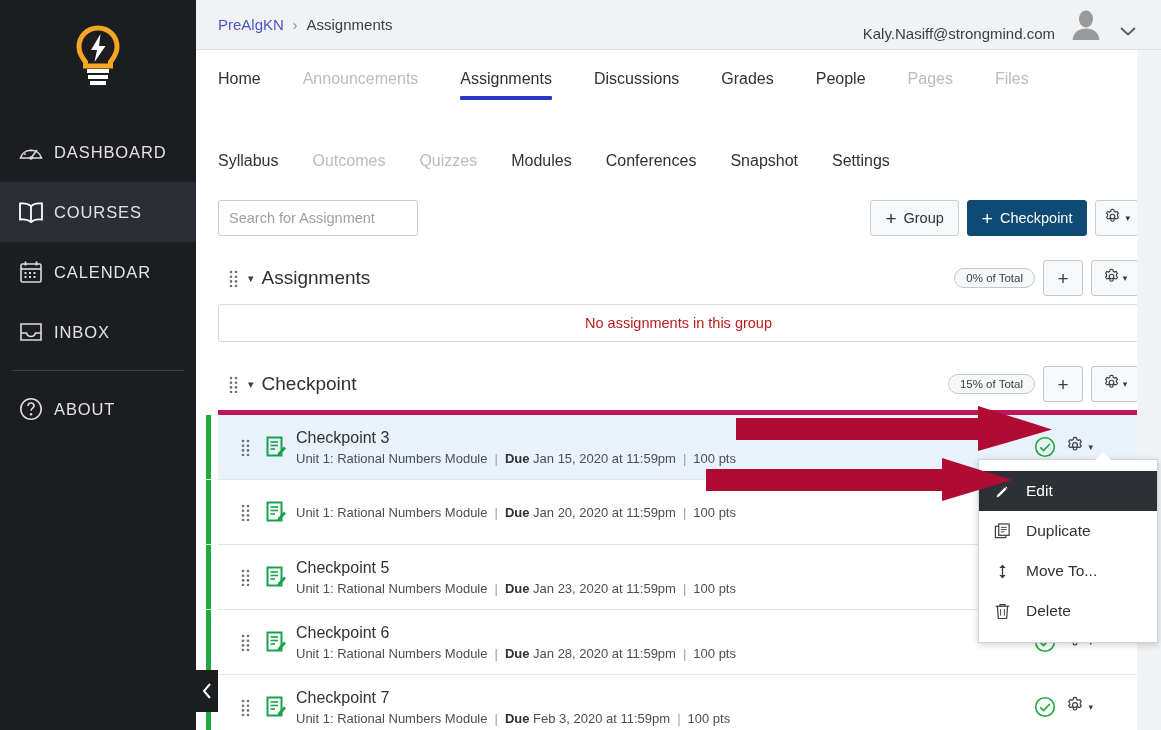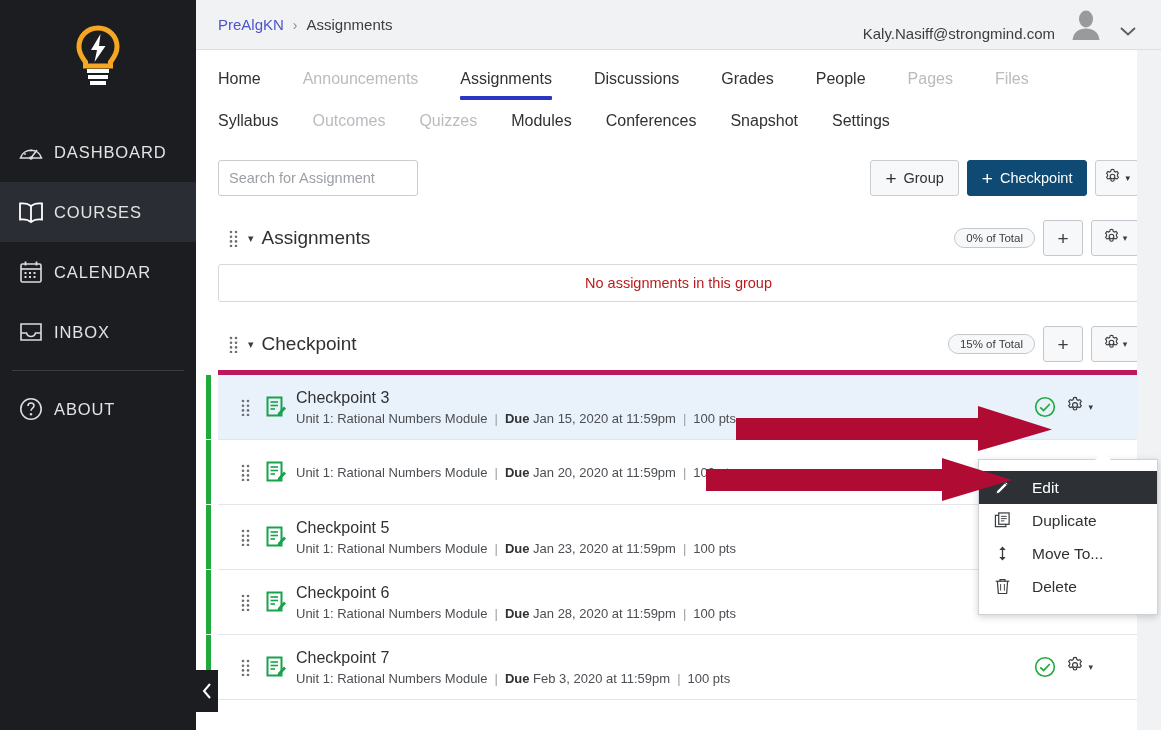--- a/index.html
+++ b/index.html
@@ -80,21 +80,21 @@
     font-size: 16px; color: #2f3133; padding: 0 0 12px 0;
     margin-right: 34px; cursor: pointer; position: relative; white-space: nowrap;
   }
   .tab.muted { color: #b9bbbf; cursor: default; }
   .tab.active { color: #2f3133; }
   .tab.active::after {
     content: ""; position: absolute; left: 0; right: 0; bottom: 0;
     height: 4px; background: #2b36c4; border-radius: 1px;
   }
   .tabrow2 { display: flex; padding-top: 12px; }
-  .tabrow2 .tab { padding-bottom: 0; }
+  .tabrow2 .tab { padding-bottom: 0; margin-top: 40px; }
 
   
   .toolbar { display: flex; align-items: center; padding-top: 30px; }
   .search-input {
     width: 200px; height: 36px;
     border: 1px solid #c9ccd0; border-radius: 3px;
     padding: 0 10px; font-size: 14.5px; color: #2f3133;
     background: #fff; font-family: "Liberation Sans", sans-serif;
     outline: none;
   }
@@ -167,22 +167,22 @@
     background: #fff; border: 1px solid #cfd2d6;
     box-shadow: 0 2px 7px rgba(0,0,0,.18);
     z-index: 30; padding: 11px 0 11px 0;
   }
   .menu::before {
     content:""; position:absolute; top:-8px; left: 116px;
     border-left: 8px solid transparent; border-right: 8px solid transparent;
     border-bottom: 8px solid #fff;
   }
   .menu-item {
-    display: flex; align-items: center; gap: 21px;
-    height: 33px; padding: 0 14px; font-size: 15.5px; color: #2f3133;
+    display: flex; align-items: center; gap: 15px;
+    height: 40px; padding: 0 14px; font-size: 15.5px; color: #2f3133;
     cursor: pointer;
   }
   .menu-item.active { background: #2d3034; color: #fff; }
   .menu-ico { width: 18px; display:flex; align-items:center; justify-content:center; }
 
   
   .arrow-layer { position: absolute; inset: 0; pointer-events: none; z-index: 35; }
 
   
   .scroll-gutter {

